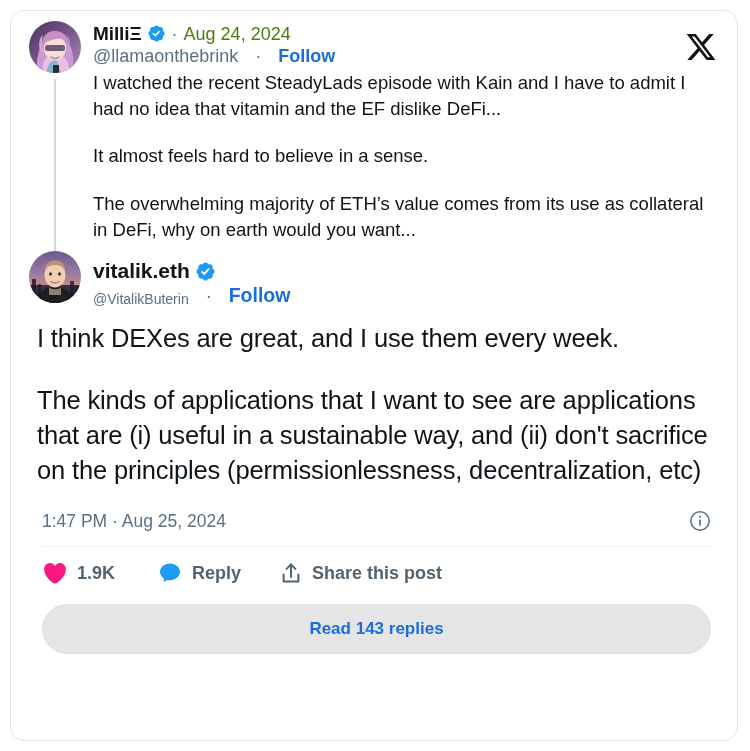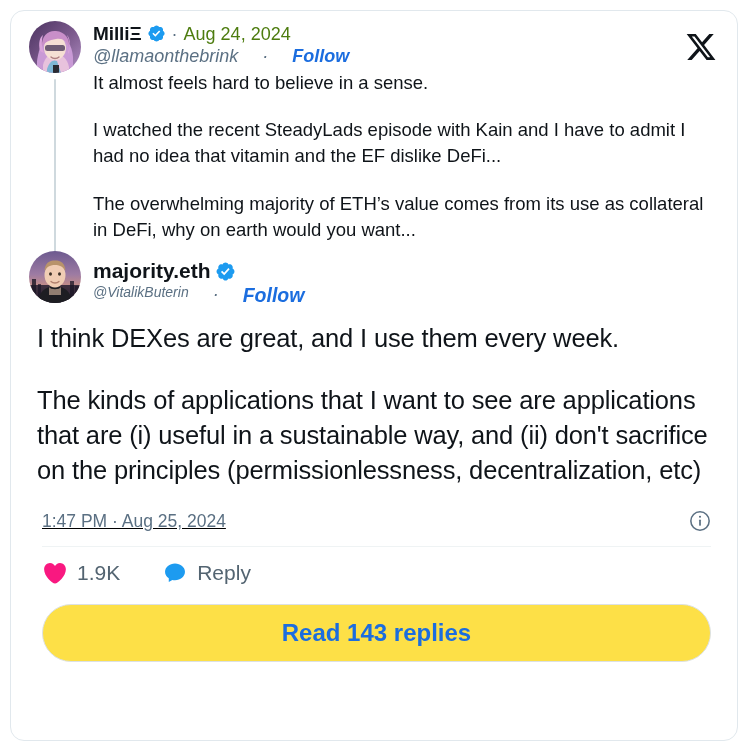--- a/index.html
+++ b/index.html
@@ -86,25 +86,24 @@
     height: 19px;
     flex: 0 0 19px;
     line-height: 0;
   }
   .verified svg { display: block; }
   .meta-sep { color: #5b7083; font-size: 18px; padding: 0 1px; }
   .date-text { color: #4d7c0f; font-size: 18px; }
 
   .handle-row {
     display: flex;
-    align-items: flex-start;
-    gap: 23px;
+    align-items: flex-end;
+    gap: 16px;
     margin-top: 1px;
     white-space: nowrap;
-    font-style: italic;
   }
   .handle { color: #5b7083; font-size: 18px; }
   .follow-link {
     color: #1b6ddf;
     font-size: 18px;
     font-weight: bold;
     text-decoration: none;
     cursor: pointer;
   }
 
@@ -150,21 +149,20 @@
     text-decoration: none;
     cursor: pointer;
   }
 
   
   .timestamp-row {
     display: flex;
     align-items: center;
     justify-content: space-between;
     padding: 22px 26px 0 31px;
-    text-decoration: underline;
   }
   .timestamp-text { color: #5b7083; font-size: 17.5px; }
   .info-icon { width: 22px; height: 22px; line-height: 0; cursor: pointer; }
   .info-icon svg { display: block; }
 
   
   .divider {
     height: 1px;
     background: #eff3f4;
     margin: 14px 26px 0 31px;
@@ -180,40 +178,40 @@
   .action {
     display: flex;
     align-items: center;
     gap: 9px;
     cursor: pointer;
   }
   .action-like { margin-right: 42px; }
   .action-reply { margin-right: 38px; }
   .action-icon { line-height: 0; display: block; }
   .action-label {
-    font-size: 21px;
-    font-weight: normal;
+    font-size: 18px;
+    font-weight: bold;
     color: #536471;
     white-space: nowrap;
   }
 
   
   .read-replies-wrap { padding: 18px 26px 0 31px; }
   .read-replies {
     display: block;
     width: 100%;
     box-sizing: border-box;
     text-align: center;
     padding: 14px 0;
     border: 1px solid #dce1e4;
     border-radius: 999px;
-    background: #fde047;
+    background: #e5e5e5;
     color: #1b6ddf;
     font-family: "Liberation Sans", sans-serif;
-    font-size: 24px;
+    font-size: 17px;
     font-weight: bold;
     cursor: pointer;
   }
 </style>
 </head>
 <body>
 
 <div class="tweet-card">
 
   <div class="x-logo">
@@ -262,22 +260,22 @@
         <span class="date-text">Aug 24, 2024</span>
       </div>
       <div class="handle-row">
         <span class="handle">@llamaonthebrink</span>
         <span class="meta-sep">·</span>
         <a class="follow-link">Follow</a>
       </div>
     </div>
 
     <div class="parent-body">
+      <p>I watched the recent SteadyLads episode with Kain and I have to admit I had no idea that vitamin and the EF dislike DeFi...</p>
       <p>It almost feels hard to believe in a sense.</p>
-      <p>I watched the recent SteadyLads episode with Kain and I have to admit I had no idea that vitamin and the EF dislike DeFi...</p>
       <p>The overwhelming majority of ETH’s value comes from its use as collateral in DeFi, why on earth would you want...</p>
     </div>
   </div>
 
   <div class="main-tweet">
 
     <div class="main-avatar-col">
       <div class="avatar">
         <svg width="52" height="52" viewBox="0 0 52 52">
           <defs>
@@ -300,21 +298,21 @@
           <ellipse cx="21.5" cy="23" rx="1.5" ry="1.7" fill="#3c3026"></ellipse>
           <ellipse cx="30.5" cy="23" rx="1.5" ry="1.7" fill="#3c3026"></ellipse>
           <path d="M22 30.5 C24 32.5 28 32.5 30 30.5" stroke="#b07f6d" stroke-width="1.3" fill="none" stroke-linecap="round"></path>
           <path d="M20 36 C22 39 30 39 32 36 L32 44 L20 44 Z" fill="#f0cdb4" opacity="0.55"></path>
         </svg>
       </div>
     </div>
 
     <div class="main-head">
       <div class="name-row">
-        <span class="main-display-name">majority.eth</span>
+        <span class="main-display-name">vitalik.eth</span>
         <span class="main-verified">
           <svg viewBox="0 0 22 22" width="21" height="21" aria-hidden="true">
             <path fill="#1d9bf0" d="M20.396 11c-.018-.646-.215-1.275-.57-1.816-.354-.54-.852-.972-1.438-1.246.223-.607.27-1.264.14-1.897-.131-.634-.437-1.218-.882-1.687-.47-.445-1.053-.75-1.687-.882-.633-.13-1.29-.083-1.897.14-.273-.587-.704-1.086-1.245-1.44S11.647 1.62 11 1.604c-.646.017-1.273.213-1.813.568s-.969.854-1.24 1.44c-.608-.223-1.267-.272-1.902-.14-.635.13-1.22.436-1.69.882-.445.47-.749 1.055-.878 1.688-.13.633-.08 1.29.144 1.896-.587.274-1.087.705-1.443 1.245-.356.54-.555 1.17-.574 1.817.02.647.218 1.276.574 1.817.356.54.856.972 1.443 1.245-.224.606-.274 1.263-.144 1.896.13.634.433 1.218.877 1.688.47.443 1.054.747 1.687.878.633.13 1.29.08 1.897-.142.274.586.705 1.084 1.246 1.439.54.354 1.17.551 1.816.569.647-.016 1.276-.213 1.817-.567s.972-.854 1.245-1.44c.604.239 1.266.296 1.903.164.636-.132 1.22-.447 1.68-.907.46-.46.776-1.044.908-1.681s.075-1.299-.165-1.903c.586-.274 1.084-.705 1.439-1.246.354-.54.551-1.17.569-1.816zM9.662 14.85l-3.429-3.428 1.293-1.302 2.072 2.072 4.4-4.794 1.347 1.246z"></path>
           </svg>
         </span>
       </div>
       <div class="handle-row">
         <span class="main-handle">@VitalikButerin</span>
         <span class="meta-sep">·</span>
         <a class="main-follow">Follow</a>
@@ -353,19 +351,29 @@
 
     <div class="action action-reply">
       <span class="action-icon">
         <svg viewBox="0 0 24 24" width="26" height="26" aria-hidden="true">
           <path fill="#1d9bf0" d="M12 3.2c-5.08 0-9.2 3.44-9.2 7.68 0 2.42 1.35 4.58 3.46 5.99v3.43l3.3-1.93c.78.16 1.6.25 2.44.25 5.08 0 9.2-3.44 9.2-7.74S17.08 3.2 12 3.2z"></path>
         </svg>
       </span>
       <span class="action-label">Reply</span>
     </div>
 
+    <div class="action action-share">
+      <span class="action-icon">
+        <svg viewBox="0 0 24 24" width="24" height="24" aria-hidden="true">
+          <path fill="none" stroke="#536471" stroke-width="2" stroke-linecap="round" stroke-linejoin="round" d="M12 16V3.6"></path>
+          <path fill="none" stroke="#536471" stroke-width="2" stroke-linecap="round" stroke-linejoin="round" d="M7.6 7.9 12 3.4l4.4 4.5"></path>
+          <path fill="none" stroke="#536471" stroke-width="2" stroke-linecap="round" stroke-linejoin="round" d="M4.6 13.6v6.8h14.8v-6.8"></path>
+        </svg>
+      </span>
+      <span class="action-label">Share this post</span>
+    </div>
   </div>
 
   <div class="read-replies-wrap">
     <button class="read-replies">Read 143 replies</button>
   </div>
 
 </div>
 
 </body></html>

